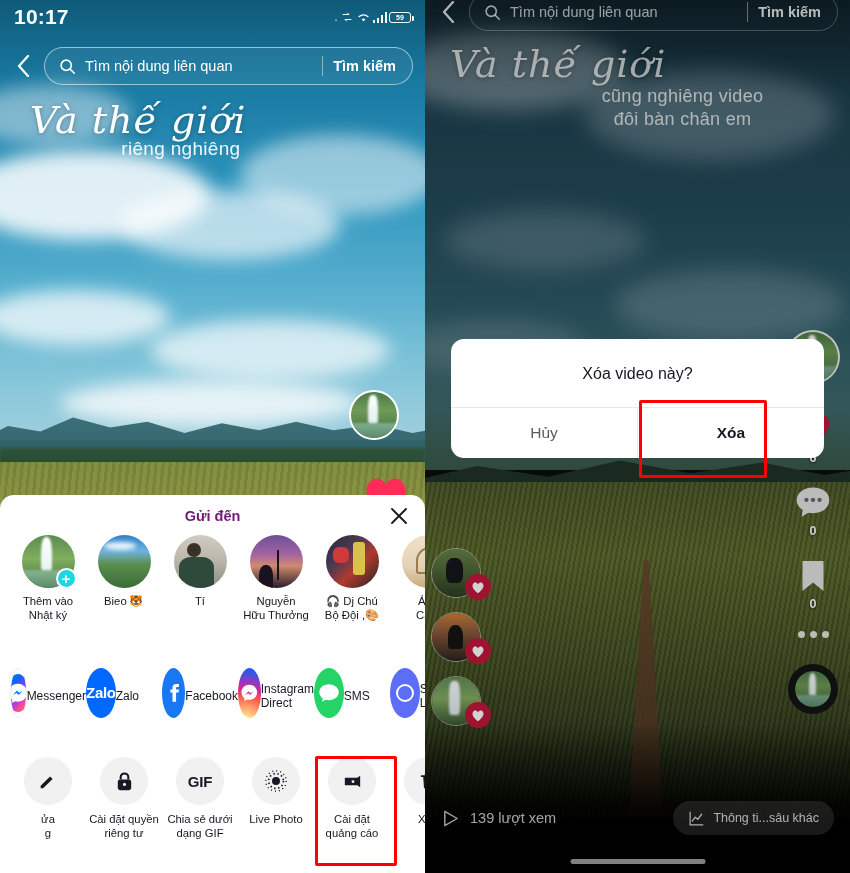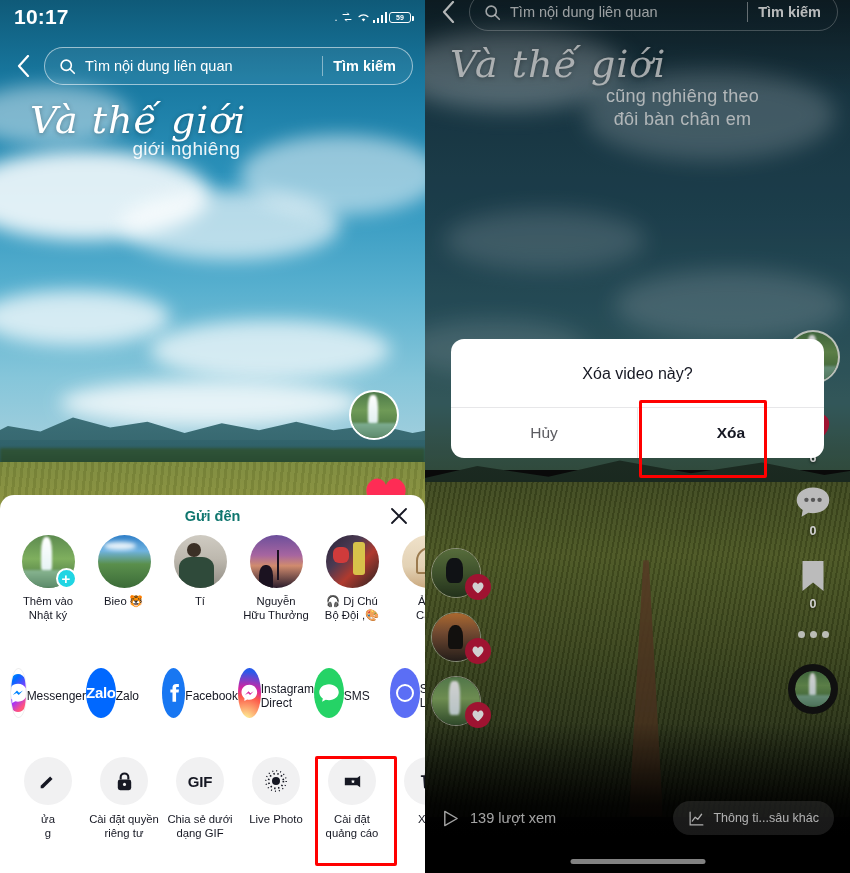--- a/index.html
+++ b/index.html
@@ -133,21 +133,21 @@
   
   .share-sheet {
     position: absolute; left: 0; right: 0; bottom: 0; top: 495px;
     background: #ffffff; border-radius: 14px 14px 0 0;
     z-index: 40; overflow: hidden;
   }
   .sheet-head {
     position: relative; height: 42px;
     display: flex; align-items: center; justify-content: center;
   }
-  .sheet-title { font-size: 14.5px; font-weight: 700; color: #0f766e; }
+  .sheet-title { font-size: 14.5px; font-weight: 700; color: #701a75; }
   .close-icon {
     position: absolute; right: 16px; top: 50%; transform: translateY(-50%);
     width: 20px; height: 20px; color: #161823;
   }
   .row-scroll { display: flex; gap: 0; padding: 0 0 0 10px; }
 
   
   .contacts { margin-top: -2px; height: 108px; }
   .contact {
     width: 76px; flex: 0 0 76px;
@@ -383,21 +383,21 @@
             </svg>
         </span>
         <span class="search-ph">Tìm nội dung liên quan</span>
         <span class="search-div"></span>
         <span class="search-btn">Tìm kiếm</span>
       </div>
     </div>
 
     <div class="script-wrap" style="left:30px;top:98px;">
       <div class="script-line" style="font-size:38px;">Và thế giới</div>
-      <div class="sub-line" style="font-size:19px;text-align:right;margin-top:-4px;padding-right:6px;">giới nghiêng</div>
+      <div class="sub-line" style="font-size:19px;text-align:right;margin-top:-4px;padding-right:6px;">riêng nghiêng</div>
     </div>
 
     <div class="float-avatar av-waterfall" style="left:349px;top:390px;width:50px;height:50px;"></div>
     <div class="heart-blob" style="left:363px;top:477px;"></div>
 
     <div class="share-sheet">
       <div class="sheet-head">
         <div class="sheet-title">Gửi đến</div>
         <div class="close-icon">
           <svg width="20" height="20" viewBox="0 0 20 20">
@@ -614,21 +614,21 @@
             </svg>
         </span>
         <span class="search-ph-r">Tìm nội dung liên quan</span>
         <span class="search-div"></span>
         <span class="search-btn-r">Tìm kiếm</span>
       </div>
     </div>
 
     <div class="script-wrap" style="left:25px;top:42px;width:375px;">
       <div class="script-line" style="font-size:38px;color:rgba(255,255,255,.75);">Và thế giới</div>
-      <div class="sub-line" style="font-size:18px;text-align:center;margin-top:0px;padding-left:90px;color:rgba(255,255,255,.78);">cũng nghiêng theo</div>
+      <div class="sub-line" style="font-size:18px;text-align:center;margin-top:0px;padding-left:90px;color:rgba(255,255,255,.78);">cũng nghiêng video</div>
       <div class="sub-line" style="font-size:18px;text-align:center;margin-top:2px;padding-left:90px;color:rgba(255,255,255,.78);">đôi bàn chân em</div>
     </div>
 
     <div class="rail">
       <div class="rail-avatar av-waterfall"></div>
       <div class="rail-item">
         <svg width="42" height="38" viewBox="0 0 24 22">
           <path d="M12 21C3.5 14 1 9 3.5 4.8 5.7 1.2 10 2 12 5.3 14 2 18.3 1.2 20.5 4.8 23 9 20.5 14 12 21z" fill="#c2183c"></path>
         </svg>
         <span class="rail-count">6</span>

